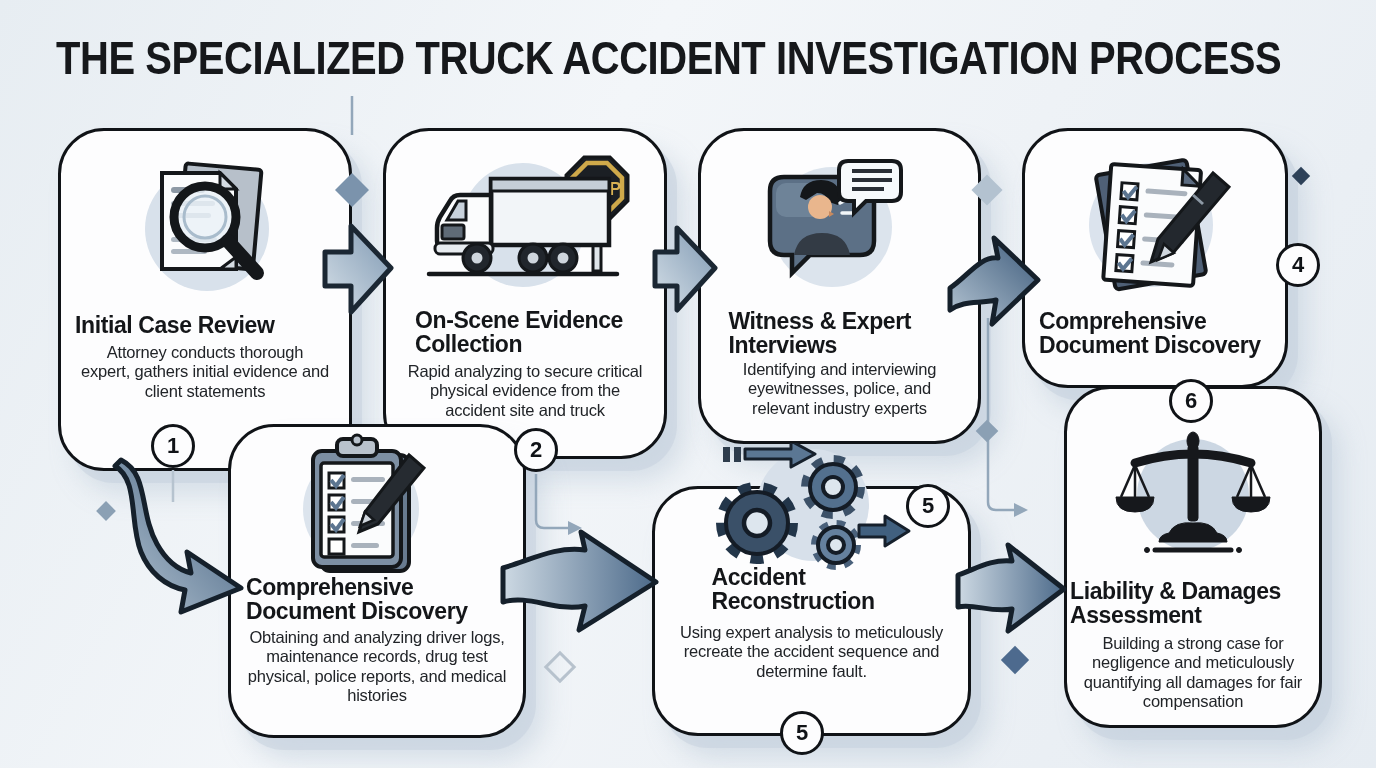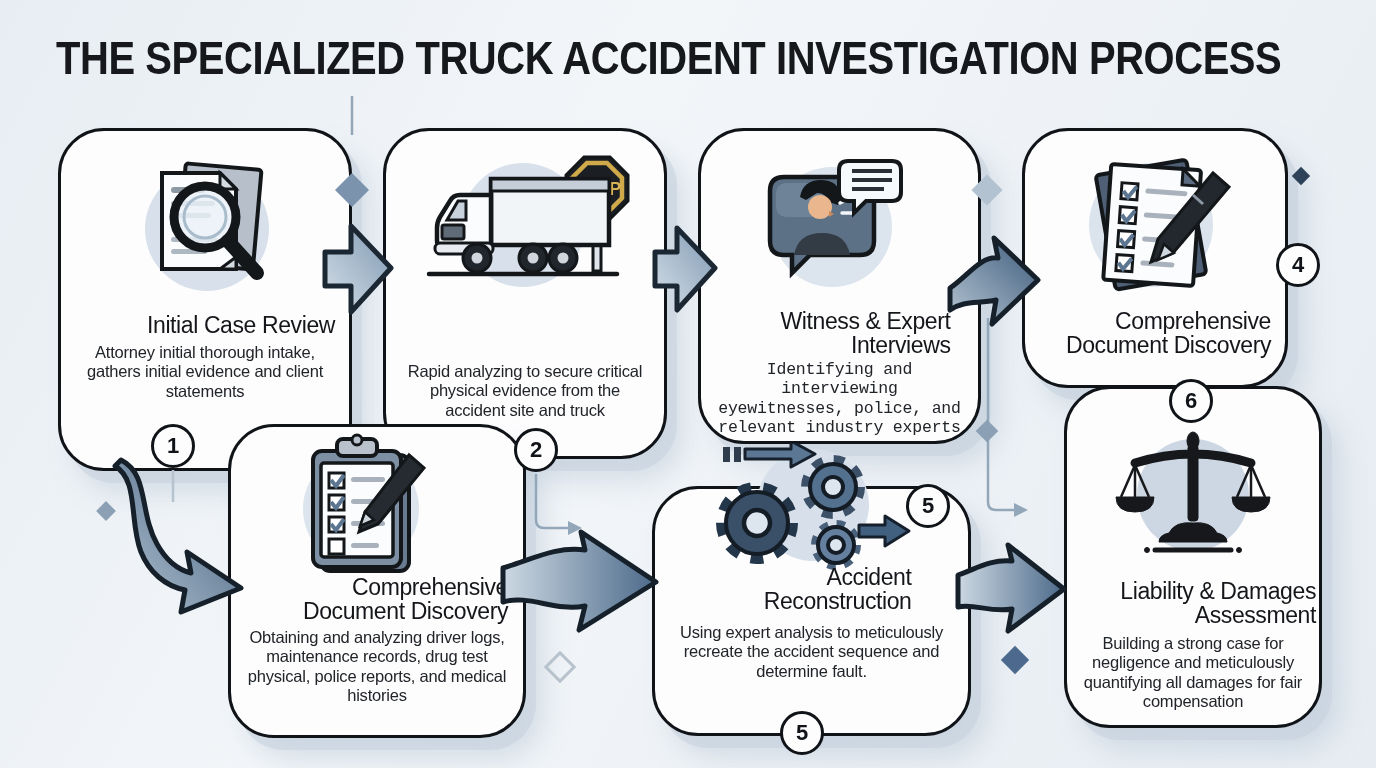--- a/index.html
+++ b/index.html
@@ -14,34 +14,34 @@
     position:absolute;left:56px;top:30px;margin:0;
     font-size:47px;font-weight:800;color:#16181b;letter-spacing:-0.5px;
     transform:scaleX(0.85);transform-origin:left top;white-space:nowrap;
   }
   .card{
     position:absolute;background:#fdfdfe;border:3.5px solid #101317;border-radius:46px;
     box-shadow:10px 12px 0 rgba(198,210,222,.55),18px 22px 26px rgba(160,180,200,.35);
   }
   .card .icon{position:absolute;left:50%;transform:translateX(-50%);}
   .card h2{
-    position:absolute;left:50%;transform:translateX(-50%);margin:0;text-align:right;
-    font-size:23px;line-height:1.06;color:#141619;letter-spacing:-0.4px;font-weight:400;
+    position:absolute;left:50%;transform:translateX(-50%);margin:0;text-align:left;
+    font-size:23px;line-height:1.06;color:#141619;letter-spacing:-0.4px;font-weight:700;
   }
   .card p{
     position:absolute;left:50%;transform:translateX(-50%);margin:0;text-align:center;
     font-size:16.5px;line-height:1.17;color:#212428;letter-spacing:-0.2px;
   }
   
   .c1{left:58px;top:128px;width:288px;height:337px;}
   .c1 .icon{top:14px;} .c1 h2{top:182px;width:260px;} .c1 p{top:212px;width:250px;}
   .c2{left:383px;top:128px;width:278px;height:325px;}
   .c2 .icon{top:20px;} .c2 h2{top:177px;width:220px;} .c2 p{top:231px;width:246px;}
   .c3{left:698px;top:128px;width:277px;height:310px;}
-  .c3 .icon{top:20px;left:calc(50% - 14px);} .c3 h2{top:178px;width:222px;} .c3 p{top:229px;width:244px;font-family:Liberation Mono, monospace;}
+  .c3 .icon{top:20px;left:calc(50% - 14px);} .c3 h2{top:178px;width:222px;} .c3 p{top:229px;width:244px;}
   .c4{left:1022px;top:128px;width:260px;height:254px;}
   .c4 .icon{top:12px;} .c4 h2{top:178px;width:232px;}
   .c5{left:228px;top:424px;width:292px;height:308px;}
   .c5 .icon{top:6px;left:calc(50% - 16px);} .c5 h2{top:148px;width:262px;} .c5 p{top:201px;width:270px;}
   .c6{left:652px;top:486px;width:313px;height:244px;}
   .c6 .icon{top:-46px;left:calc(50% - 8px);} .c6 h2{top:76px;width:200px;} .c6 p{top:134px;width:300px;}
   .c7{left:1064px;top:386px;width:252px;height:336px;}
   .c7 .icon{top:36px;} .c7 h2{top:190px;width:246px;} .c7 p{top:245px;width:235px;}
   .badge{
     position:absolute;width:44px;height:44px;border-radius:50%;
@@ -75,21 +75,21 @@
           <rect x="56" y="56" width="44" height="5" rx="2.5" fill="#aeb8c2"></rect>
           <rect x="56" y="68" width="40" height="5" rx="2.5" fill="#aeb8c2"></rect>
           <rect x="56" y="92" width="46" height="5" rx="2.5" fill="#aeb8c2"></rect>
           <rect x="56" y="104" width="36" height="5" rx="2.5" fill="#aeb8c2"></rect>
           <circle cx="90" cy="72" r="31" fill="rgba(233,240,246,.82)" stroke="#14171a" stroke-width="9"></circle>
           <circle cx="90" cy="72" r="21" fill="none" stroke="#a9bccc" stroke-width="3"></circle>
           <line x1="113" y1="96" x2="142" y2="128" stroke="#14171a" stroke-width="14" stroke-linecap="round"></line>
         </svg>
       </div>
       <h2>Initial Case Review</h2>
-      <p>Attorney initial thorough intake, gathers initial evidence and client statements</p>
+      <p>Attorney conducts thorough expert, gathers initial evidence and client statements</p>
     </section>
 
     <section class="card c2">
       <div class="icon">
         <svg width="240" height="152" viewBox="0 0 240 152">
           <circle cx="118" cy="74" r="62" fill="#d8e1eb"></circle>
           <rect x="188" y="58" width="8" height="62" fill="#dfe5ea" stroke="#14171a" stroke-width="3"></rect>
           <g>
             <polygon points="179,6 205,6 223,24 223,50 205,68 179,68 161,50 161,24" fill="#1b1f24" stroke="#14171a" stroke-width="3"></polygon>
             <polygon points="182,12 202,12 217,27 217,47 202,62 182,62 167,47 167,27" fill="none" stroke="#cfa94a" stroke-width="4.5"></polygon>
@@ -103,20 +103,21 @@
           <rect x="30" y="92" width="58" height="11" rx="5" fill="#e8ecf0" stroke="#14171a" stroke-width="3"></rect>
           <circle cx="72" cy="107" r="14" fill="#21262c" stroke="#14171a" stroke-width="3"></circle>
           <circle cx="72" cy="107" r="5.5" fill="#cfd6dd"></circle>
           <circle cx="128" cy="107" r="14" fill="#21262c" stroke="#14171a" stroke-width="3"></circle>
           <circle cx="128" cy="107" r="5.5" fill="#cfd6dd"></circle>
           <circle cx="158" cy="107" r="14" fill="#21262c" stroke="#14171a" stroke-width="3"></circle>
           <circle cx="158" cy="107" r="5.5" fill="#cfd6dd"></circle>
           <line x1="24" y1="123" x2="212" y2="123" stroke="#14171a" stroke-width="4.5" stroke-linecap="round"></line>
         </svg>
       </div>
+      <h2>On-Scene Evidence Collection</h2>
       <p>Rapid analyzing to secure critical physical evidence from the accident site and truck</p>
     </section>
 
     <section class="card c3">
       <div class="icon">
         <svg width="172" height="152" viewBox="0 0 172 152">
           <circle cx="92" cy="76" r="60" fill="#dce4ed"></circle>
           <path d="M30 40 q0-14 14-14 h76 q14 0 14 14 v50 q0 14 -14 14 h-50 l-18 18 v-18 h-8 q-14 0 -14-14 z" fill="#5c7086" stroke="#14171a" stroke-width="4.5"></path>
           <rect x="36" y="32" width="52" height="34" rx="10" fill="#7e93a8" opacity="0.55"></rect>
           <path d="M60 46 q3-17 21-17 q15 0 19 12 q2 7-2 13 l-9-3 q-3-9-12-9 l-11 7 z" fill="#14171a"></path>

